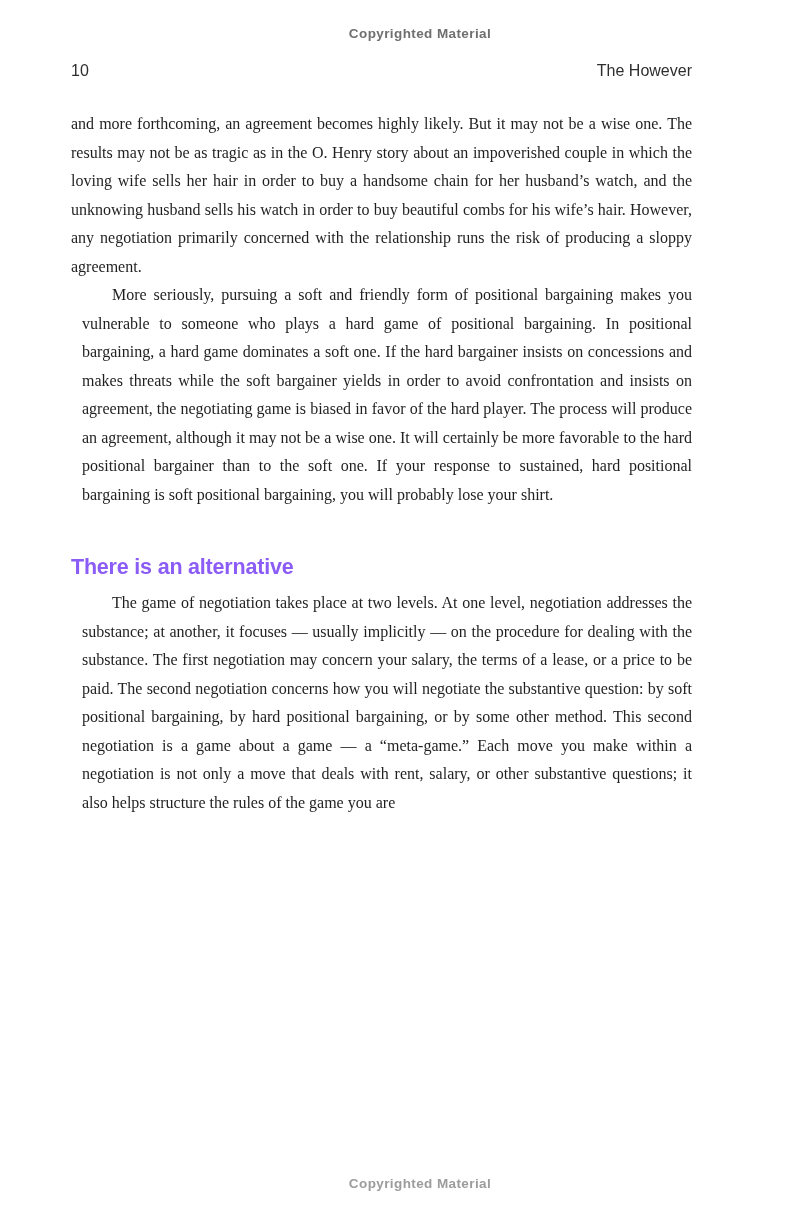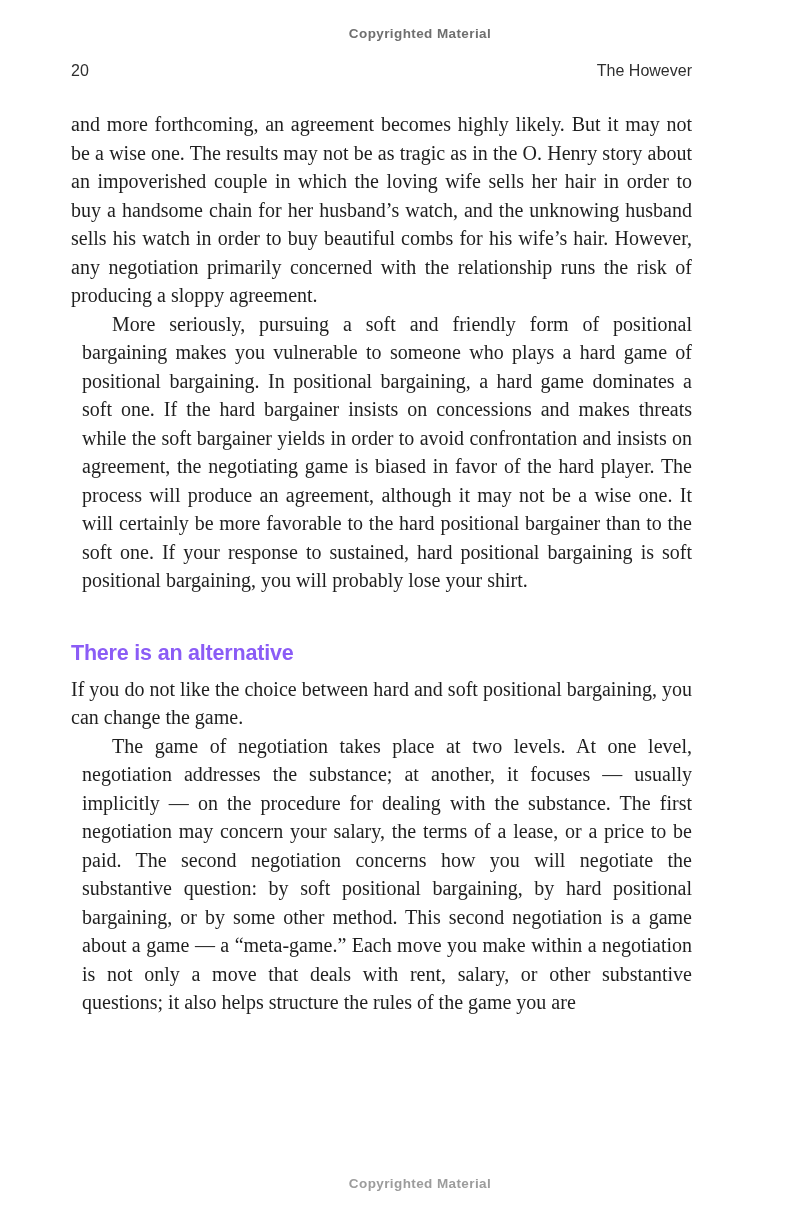--- a/index.html
+++ b/index.html
@@ -43,48 +43,47 @@
   }
   .content {
     position: absolute;
     top: 110px;
     left: 71px;
     width: 621px;
   }
   .para {
     margin: 0;
     text-align: justify;
-    font-size: 20px;
+    font-size: 16px;
     line-height: 28.5px;
   }
   .para.indent { text-indent: 30px; margin-left: 11px; }
   .section-heading {
     margin: 46px 0 9px 0;
     font-family: "Liberation Sans", sans-serif;
     font-weight: bold;
     font-size: 21.5px;
     letter-spacing: -0.2px;
     color: #8b5cf6;
   }
 </style>
 </head>
 <body>
 
 <div class="page">
 
   <div class="copyright top">Copyrighted Material</div>
 
   <div class="running-head">
-    <span>20</span>
+    <span>10</span>
     <span>The However</span>
   </div>
 
   <div class="content">
     <p class="para">and more forthcoming, an agreement becomes highly likely. But it may not be a wise one. The results may not be as tragic as in the O. Henry story about an impoverished couple in which the loving wife sells her hair in order to buy a handsome chain for her husband’s watch, and the unknowing husband sells his watch in order to buy beautiful combs for his wife’s hair. However, any negotiation primarily concerned with the relationship runs the risk of producing a sloppy agreement.</p>
     <p class="para indent">More seriously, pursuing a soft and friendly form of positional bargaining makes you vulnerable to someone who plays a hard game of positional bargaining. In positional bargaining, a hard game dominates a soft one. If the hard bargainer insists on concessions and makes threats while the soft bargainer yields in order to avoid confrontation and insists on agreement, the negotiating game is biased in favor of the hard player. The process will produce an agreement, although it may not be a wise one. It will certainly be more favorable to the hard positional bargainer than to the soft one. If your response to sustained, hard positional bargaining is soft positional bargaining, you will probably lose your shirt.</p>
     <h2 class="section-heading">There is an alternative</h2>
-    <p class="para">If you do not like the choice between hard and soft positional bargaining, you can change the game.</p>
     <p class="para indent">The game of negotiation takes place at two levels. At one level, negotiation addresses the substance; at another, it focuses — usually implicitly — on the procedure for dealing with the substance. The first negotiation may concern your salary, the terms of a lease, or a price to be paid. The second negotiation concerns how you will negotiate the substantive question: by soft positional bargaining, by hard positional bargaining, or by some other method. This second negotiation is a game about a game — a “meta-game.” Each move you make within a negotiation is not only a move that deals with rent, salary, or other substantive questions; it also helps structure the rules of the game you are</p>
   </div>
 
   <div class="copyright bottom">Copyrighted Material</div>
 
 </div>
 
 </body></html>

